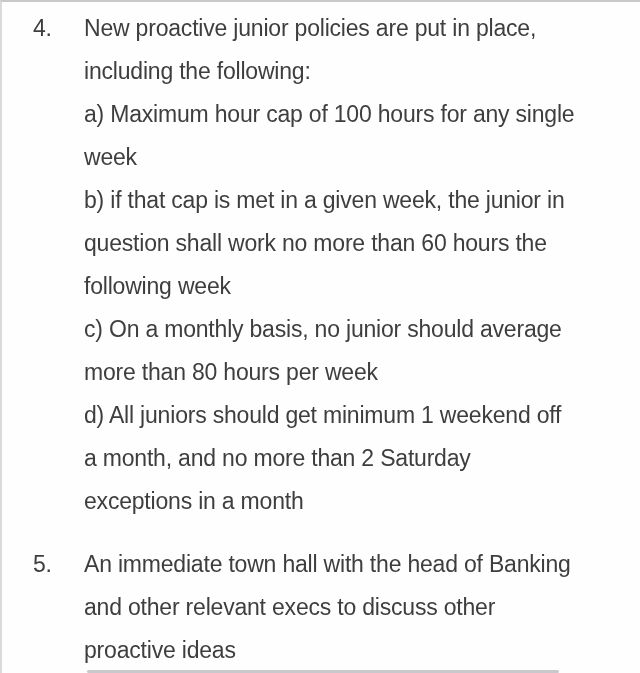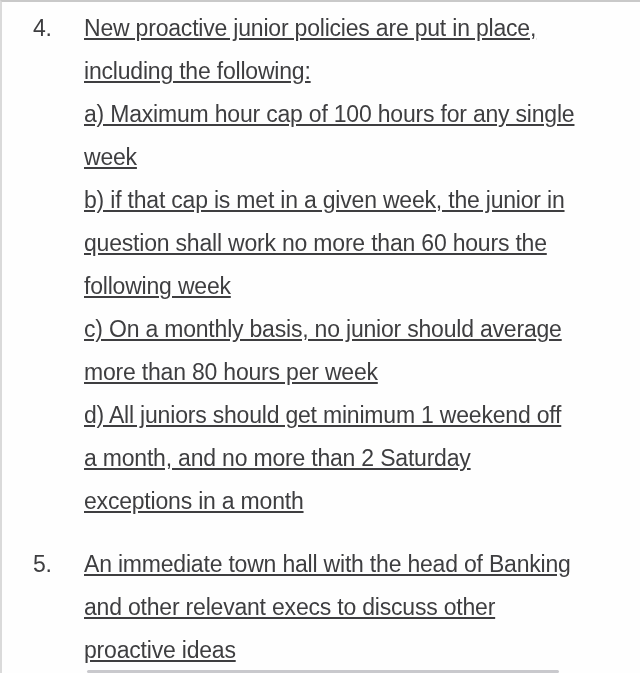--- a/index.html
+++ b/index.html
@@ -35,21 +35,20 @@
     font-size: 23px;
     line-height: 43px;
     letter-spacing: -0.2px;
   }
   .content {
     flex: 1 1 auto;
     font-size: 23px;
     line-height: 43px;
     letter-spacing: -0.2px;
     white-space: pre-line; 
-    text-decoration: underline;
   }
   .clipped-next-line {
     position: absolute;
     left: 85px;
     bottom: 0;
     width: 472px;
     height: 3px;
     border-radius: 2px;
     background: #c9c9cd;
   }

